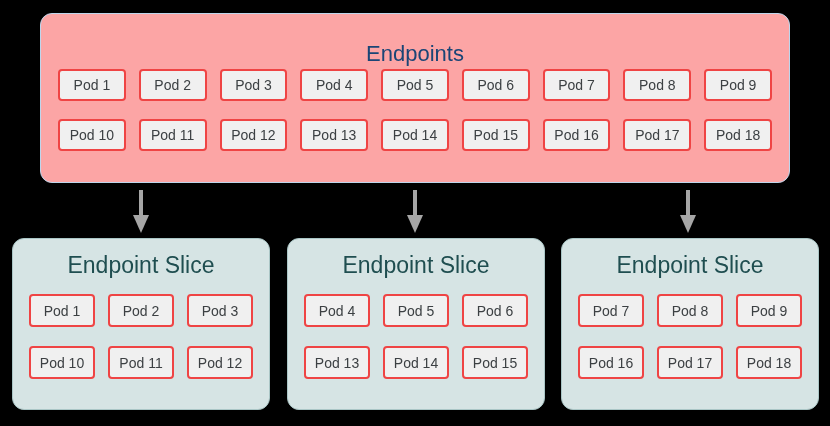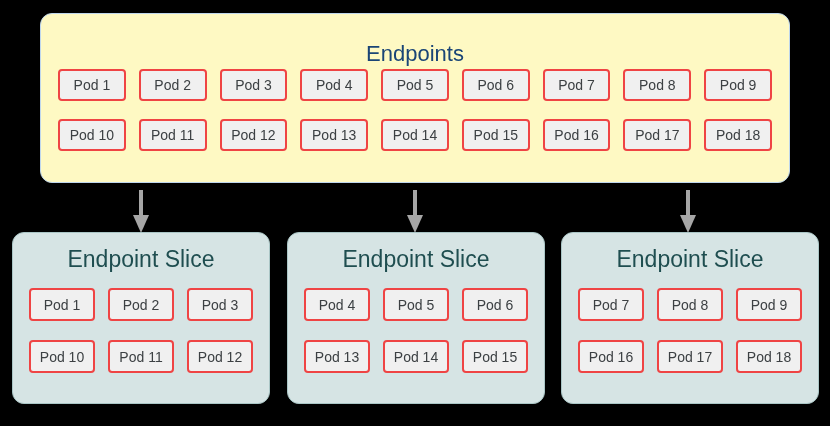--- a/index.html
+++ b/index.html
@@ -10,21 +10,21 @@
     position: relative;
     overflow: hidden;
   }
   .canvas { position: absolute; inset: 0; }
 
   
   .endpoints-box {
     position: absolute;
     left: 40px; top: 13px;
     width: 750px; height: 170px;
-    background: #fef9c3;
+    background: #fca5a5;
     border: 1px solid #bed6ec;
     border-radius: 12px;
     box-sizing: border-box;
   }
   .endpoints-title {
     position: absolute;
     left: 0; right: 0; top: 27px;
     text-align: center;
     font-size: 22px;
     color: #1a4576;
@@ -70,21 +70,21 @@
     border-right: 8px solid transparent;
     border-top: 18px solid #a6a6a6;
   }
   .arrow-1 { left: 133px; }
   .arrow-2 { left: 407px; }
   .arrow-3 { left: 680px; }
 
   
   .slice-box {
     position: absolute;
-    top: 232px;
+    top: 238px;
     width: 258px; height: 172px;
     background: #d6e4e4;
     border: 1px solid #aac6c6;
     border-radius: 12px;
     box-sizing: border-box;
   }
   .slice-1 { left: 12px; }
   .slice-2 { left: 287px; }
   .slice-3 { left: 561px; }
   .slice-title {

